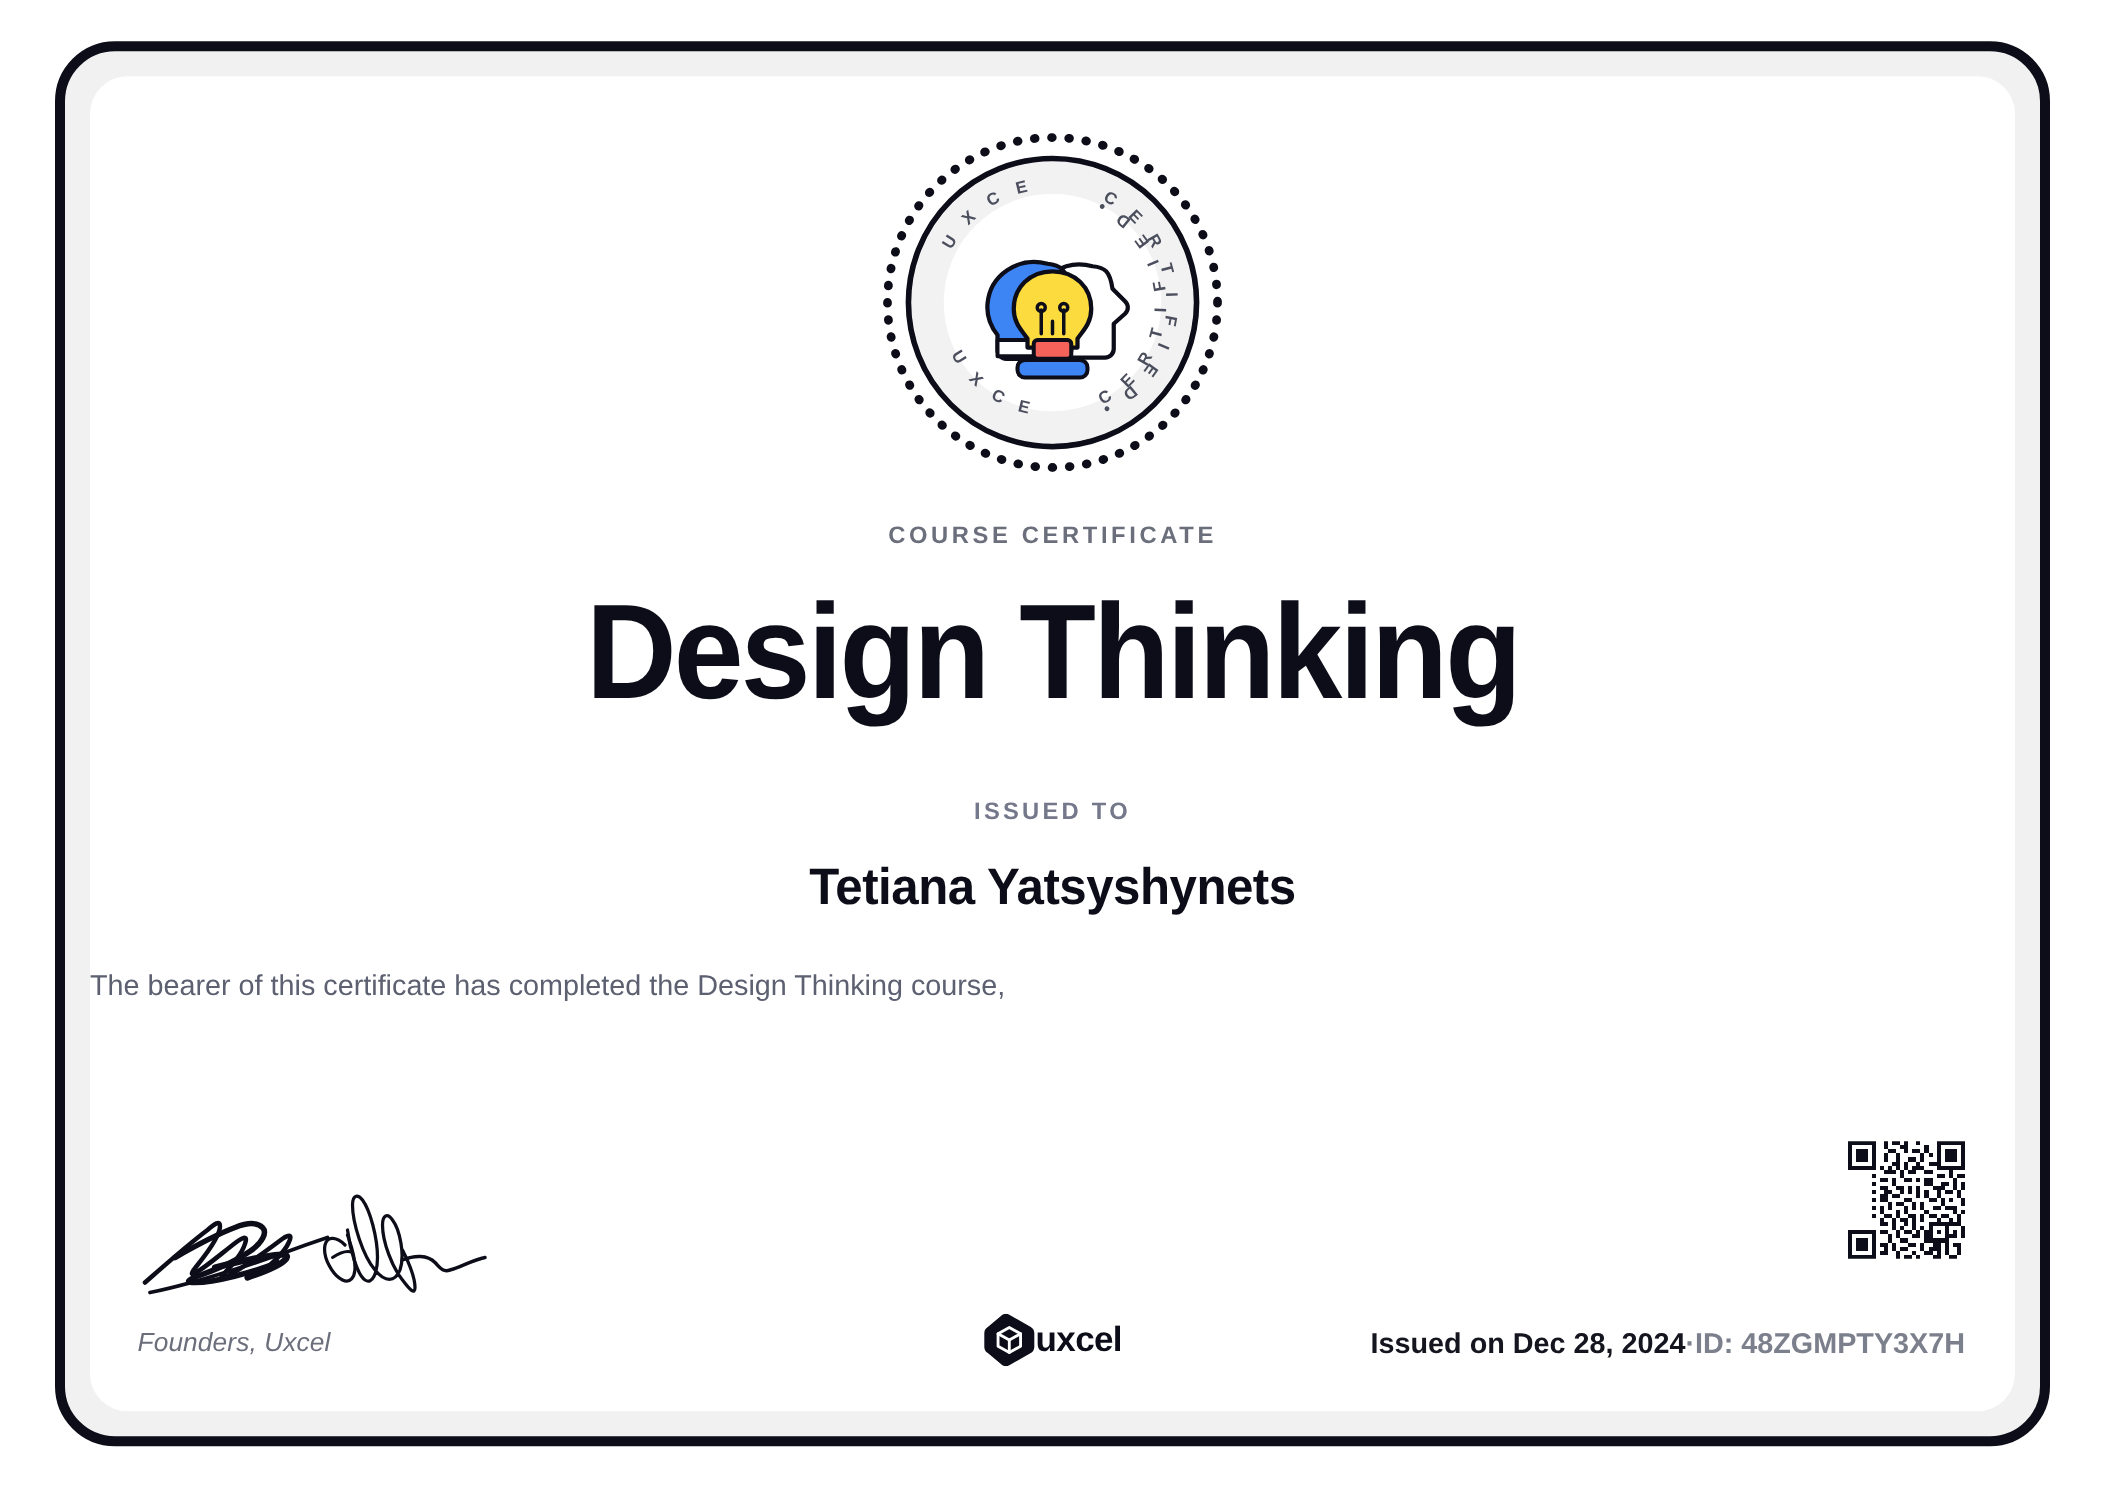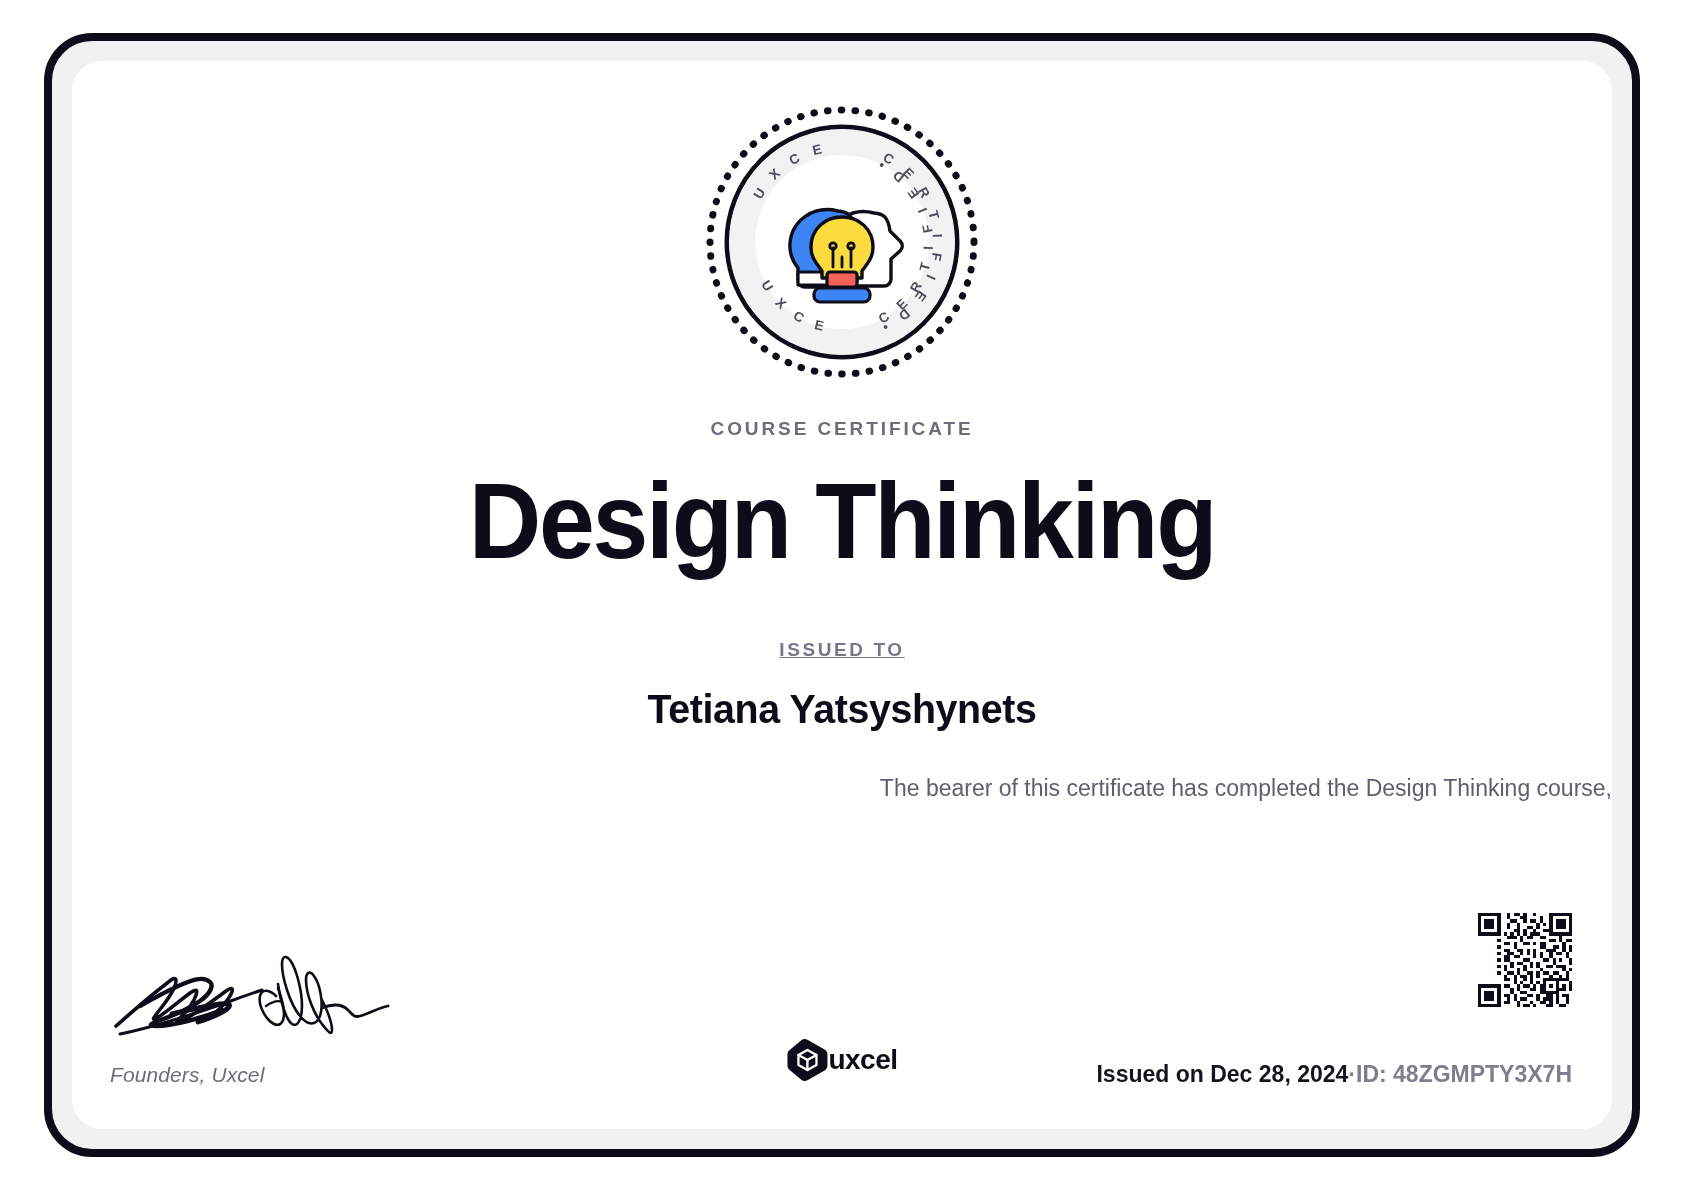--- a/index.html
+++ b/index.html
@@ -49,21 +49,21 @@
   .eyebrow {
     position: absolute;
     left: 0; right: 0;
     text-align: center;
     font-size: 19px;
     font-weight: bold;
     letter-spacing: 2.9px;
     color: #6B6E7B;
   }
   .eyebrow-course { top: 357px; }
-  .eyebrow-issued { top: 578px; font-weight: 600; letter-spacing: 2.6px; color: #75788A; text-decoration: underline; }
+  .eyebrow-issued { top: 578px; font-weight: 600; letter-spacing: 2.6px; color: #75788A; }
 
   .course-title {
     position: absolute;
     left: 0; right: 0;
     top: 405px;
     text-align: center;
     font-size: 108px;
     line-height: 110px;
     font-weight: bold;
     letter-spacing: -2.5px;
@@ -80,25 +80,24 @@
     font-weight: bold;
     letter-spacing: -0.4px;
     color: #0C0D18;
     transform: scaleX(0.96);
   }
 
   .blurb {
     position: absolute;
     left: 0; right: 0;
     top: 710px;
-    text-align: right;
+    text-align: left;
     font-size: 23px;
     line-height: 35px;
     color: #5C6070;
-    padding-left: 12px;
   }
 
   
   .footer {
     position: absolute;
     left: 0; right: 0;
     bottom: 0;
     height: 240px;
   }
 
@@ -113,21 +112,21 @@
   .sig-caption {
     margin-top: 14px;
     font-size: 21px;
     color: #6B6E7B;
     letter-spacing: 0.1px;
   }
 
   .brand {
     position: absolute;
     left: 50%;
-    bottom: 48px;
+    bottom: 36px;
     transform: translateX(-50%);
     display: flex;
     align-items: center;
     text-align: center;
   }
   .brand-mark { display: block; width: 42px; height: 42px; }
   .brand-name {
     font-size: 28px;
     font-weight: bold;
     color: #0C0D18;

